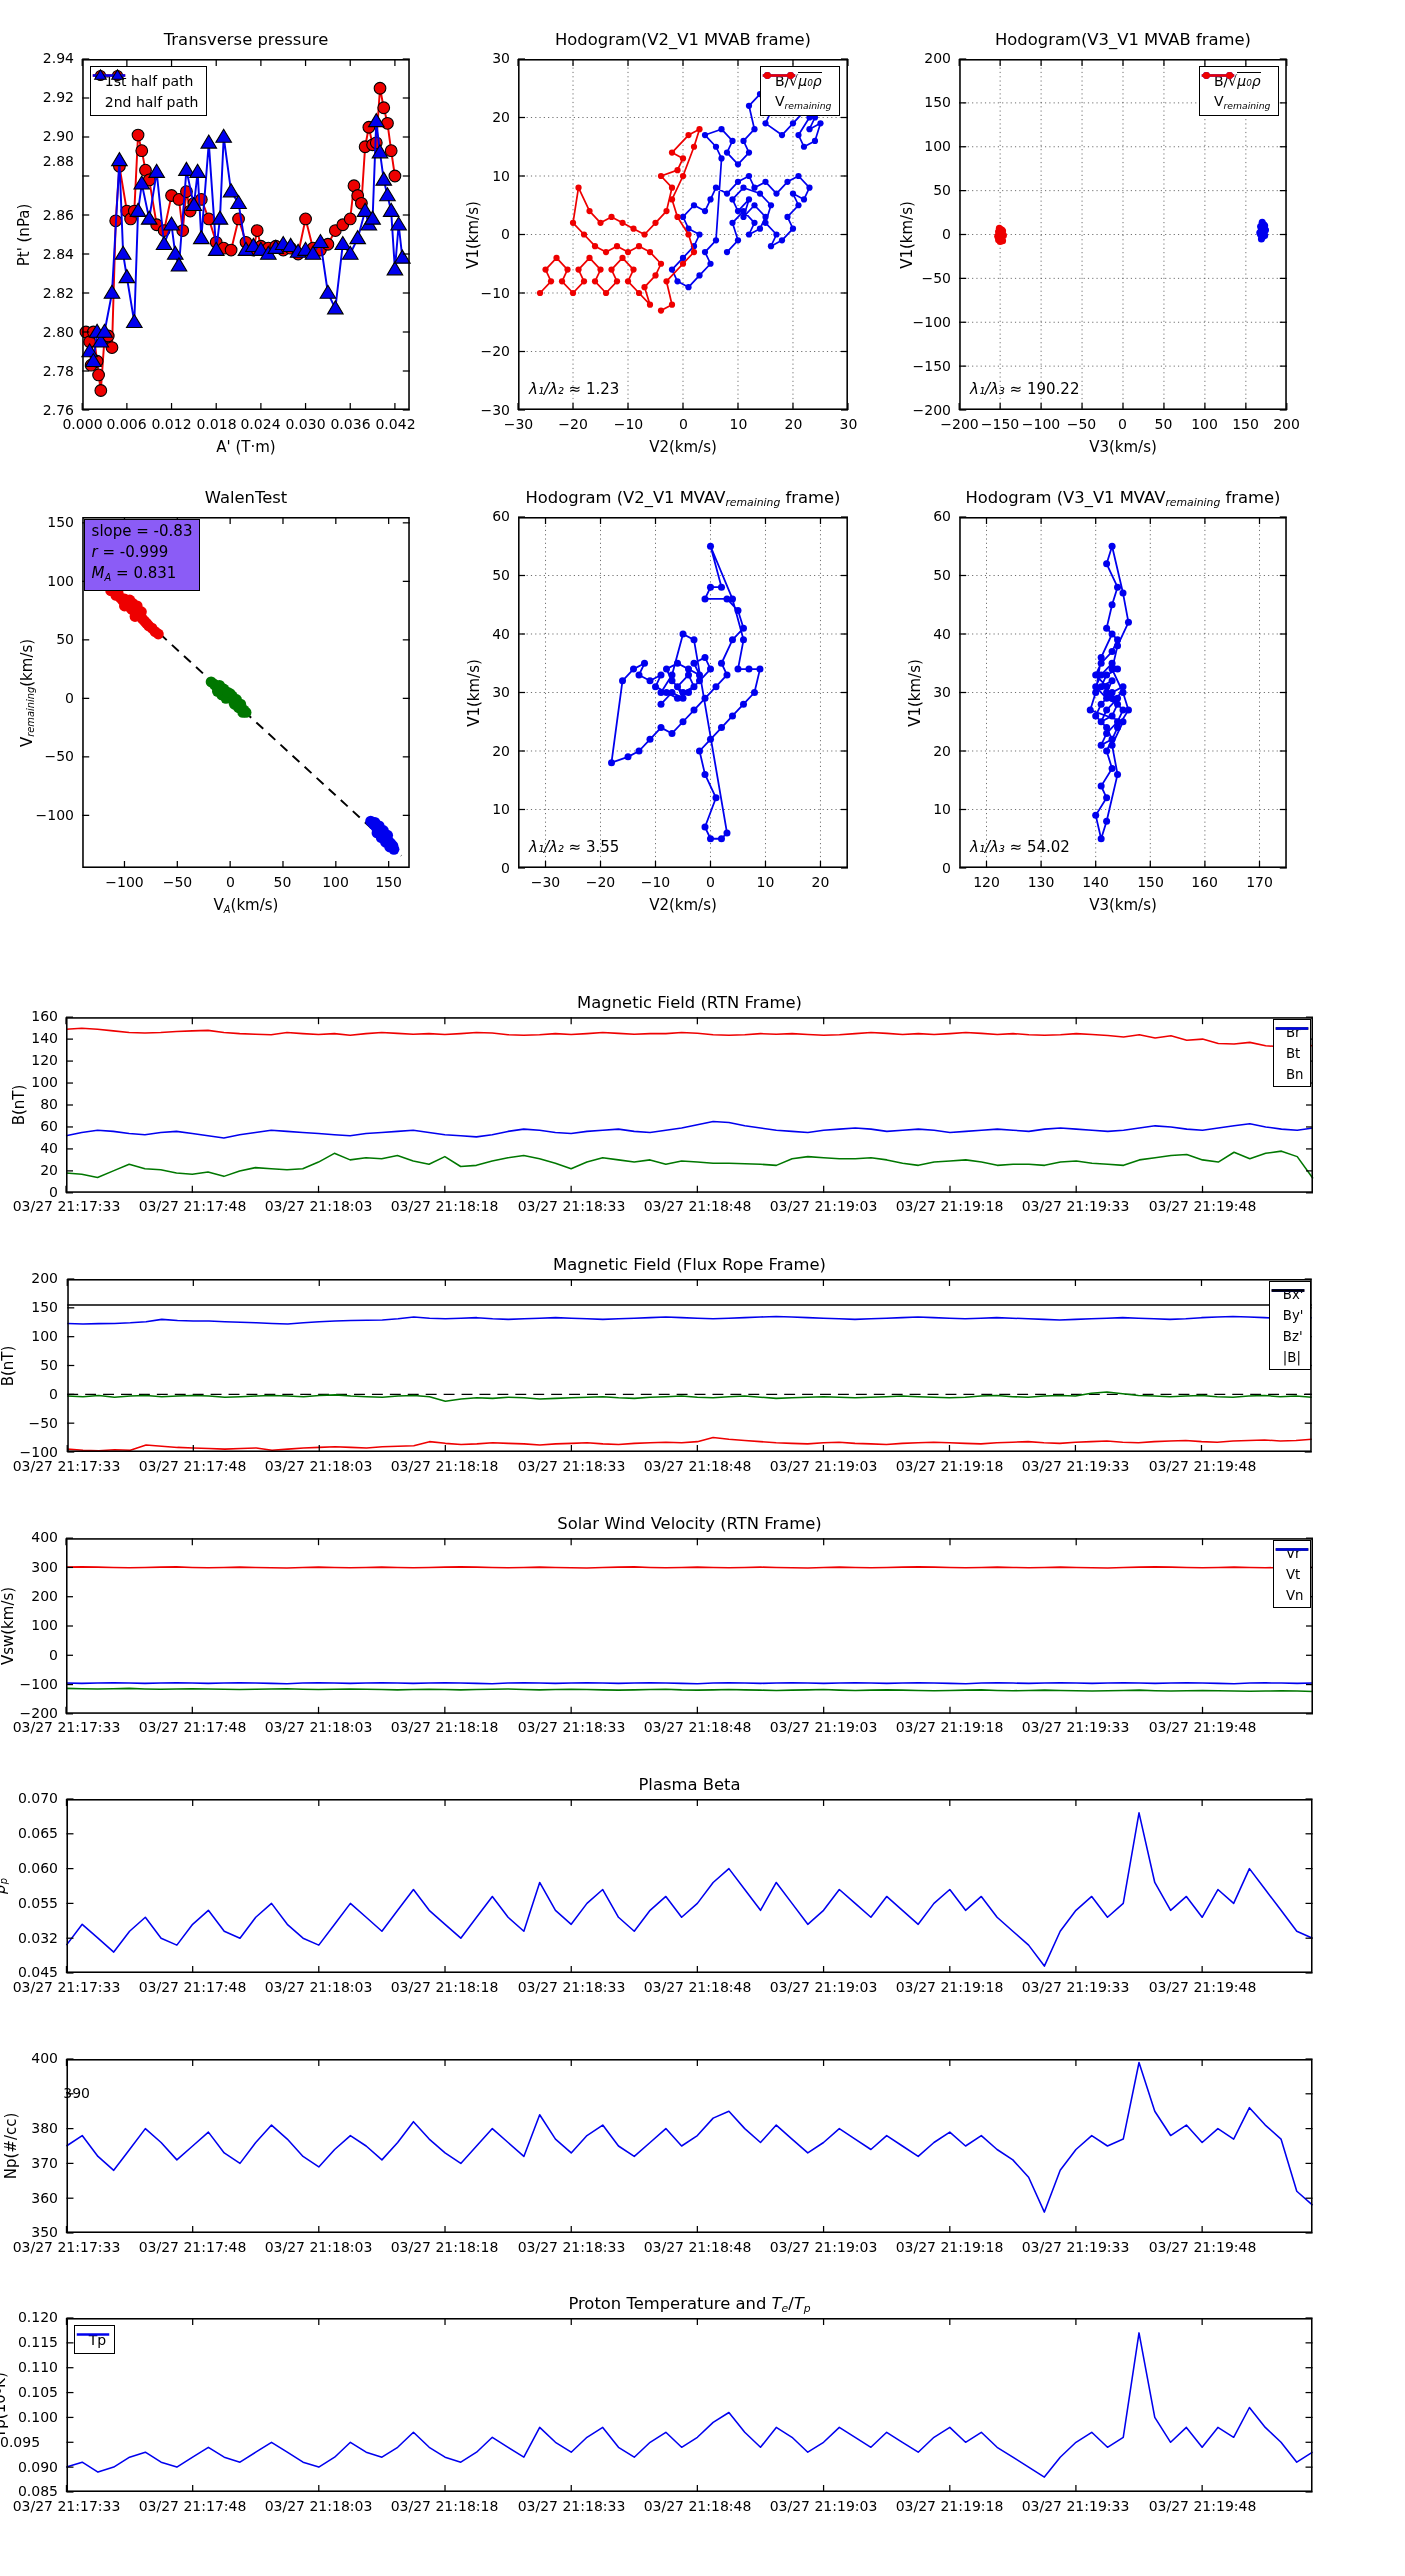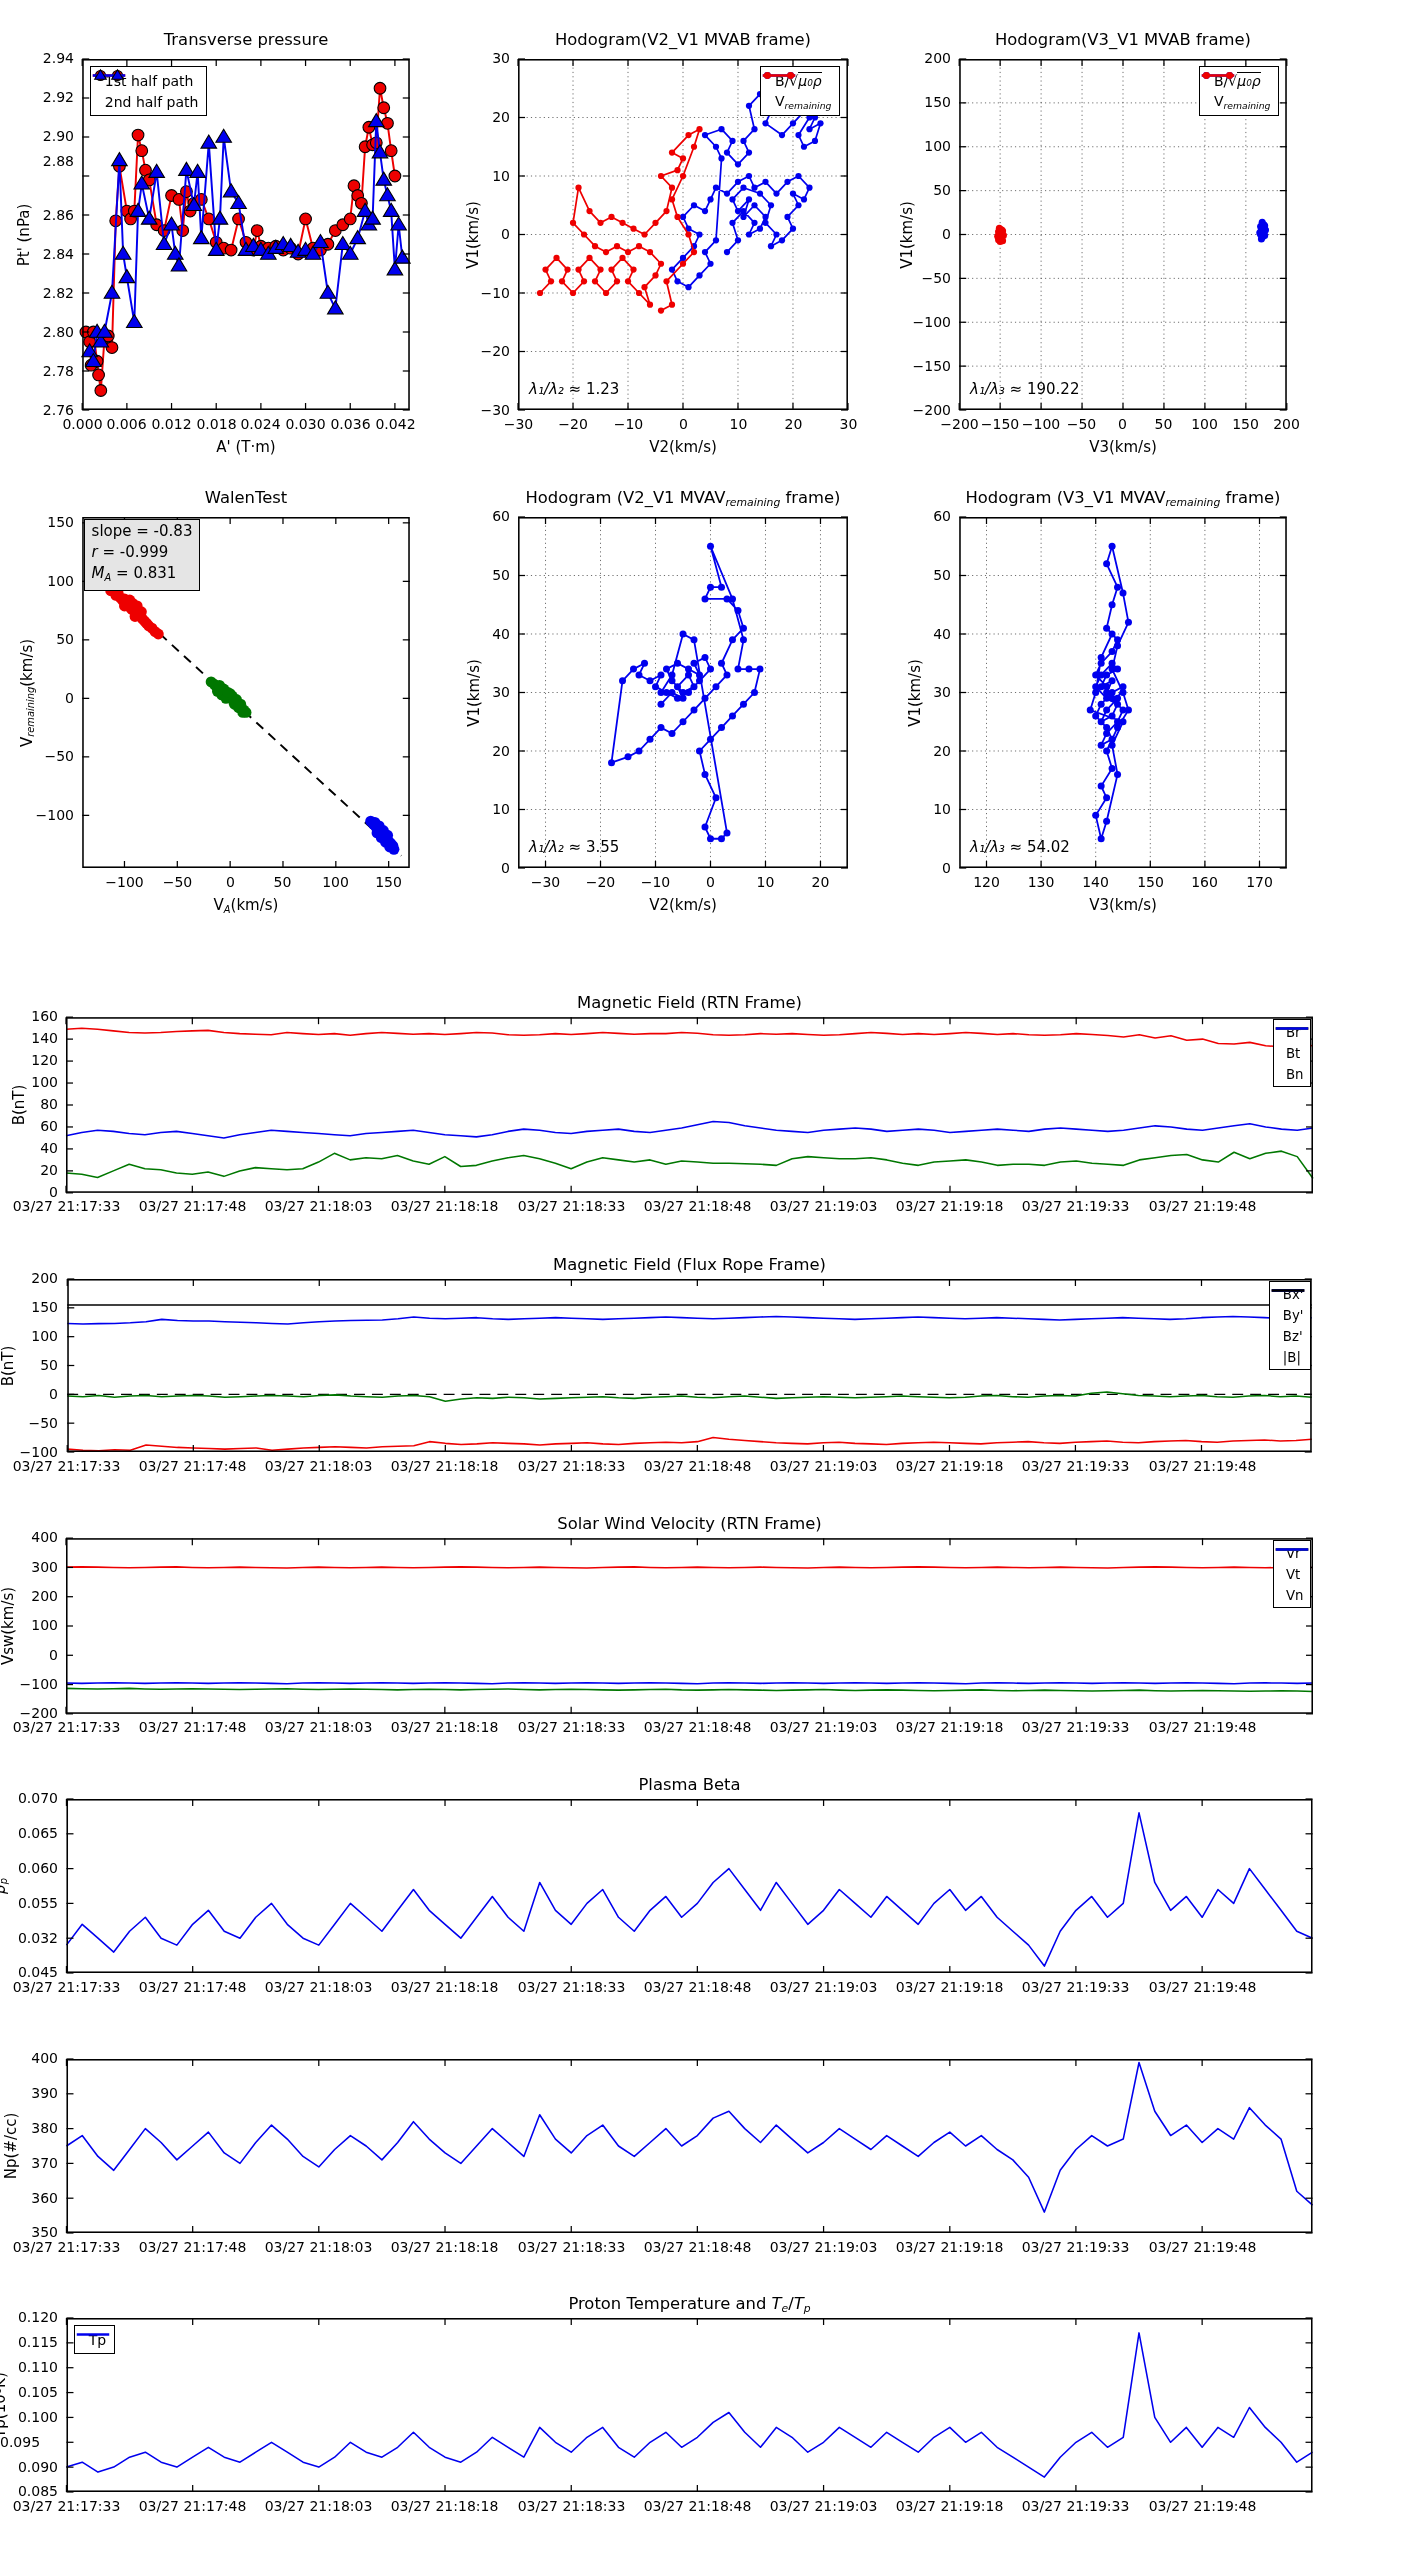--- a/index.html
+++ b/index.html
@@ -7,21 +7,21 @@
   #fig{position:absolute;left:0;top:0;width:1405px;height:2576px;}
   .panel{position:absolute;}
   .panel svg{position:absolute;left:0;top:0;overflow:visible;}
   .ptitle{position:absolute;width:100%;text-align:center;font-size:16.4px;white-space:nowrap;}
   .xlab{position:absolute;width:100%;text-align:center;font-size:15px;white-space:nowrap;}
   .ylab{position:absolute;font-size:15px;white-space:nowrap;}
   .tlab{position:absolute;font-size:14px;white-space:nowrap;}
   .legend{position:absolute;background:#fff;border:1.6px solid #000;padding:3.1px 7.8px;font-size:14px;z-index:5;}
   .legend .lrow{display:flex;align-items:center;height:21px;}
   .legend .ltxt{margin-left:6.2px;white-space:nowrap;}
-  .statbox{position:absolute;background:#e5e5e5;border:1.6px solid #000;padding:1.6px 7px;font-size:15px;line-height:21px;z-index:5;}
+  .statbox{position:absolute;background:#8b5cf6;border:1.6px solid #000;padding:1.6px 7px;font-size:15px;line-height:21px;z-index:5;}
   .ann{position:absolute;font-size:15px;white-space:nowrap;z-index:4;}
 </style>
 </head>
 <body>
 
 <div id="fig">
     <div class="panel" style="left: 82px; top: 59px; width: 328px; height: 351px;">
       <svg width="328" height="351" style="overflow:visible" viewBox="0 0 420 450">
         <g>
           <polyline points="4.8,350.0 9.5,362.5 11.5,392.5 14.3,350.0 19.1,387.5 21.0,405.0 23.9,425.0 28.6,357.5 33.4,355.0 38.2,370.0 43.0,207.5 47.7,137.5 57.3,195.0 62.0,205.0 66.8,195.0 71.6,97.5 76.4,117.5 81.1,142.5 85.9,155.0 95.5,212.5 105.0,220.0 114.5,175.0 124.1,180.0 128.9,220.0 133.6,170.0 138.4,195.0 143.2,185.0 152.7,180.0 162.3,205.0 171.8,235.0 181.4,242.5 190.9,245.0 200.5,205.0 210.0,235.0 219.5,245.0 224.3,220.0 229.1,240.0 238.6,242.5 248.2,240.0 257.7,245.0 267.3,242.5 276.8,250.0 286.4,205.0 295.9,242.5 305.5,245.0 315.0,237.5 324.5,220.0 334.1,212.5 343.6,205.0 348.4,162.5 353.2,175.0 358.0,185.0 362.7,112.5 367.5,87.5 372.3,110.0 377.0,107.5 381.8,37.5 386.6,62.5 391.4,82.5 396.1,117.5 400.9,150.0" fill="none" stroke="#ee0000" stroke-width="2.5" stroke-linejoin="round"></polyline>
@@ -1371,21 +1371,21 @@
       <div class="tlab" style="left: 443px; top: 180px; width: 125px; text-align: center;">03/27 21:18:33</div>
       <div class="tlab" style="left: 569px; top: 180px; width: 125px; text-align: center;">03/27 21:18:48</div>
       <div class="tlab" style="left: 695px; top: 180px; width: 125px; text-align: center;">03/27 21:19:03</div>
       <div class="tlab" style="left: 821px; top: 180px; width: 125px; text-align: center;">03/27 21:19:18</div>
       <div class="tlab" style="left: 947px; top: 180px; width: 125px; text-align: center;">03/27 21:19:33</div>
       <div class="tlab" style="left: 1074px; top: 180px; width: 125px; text-align: center;">03/27 21:19:48</div>
       <div class="tlab" style="left: -66px; top: 165px; width: 58px; text-align: right;">350</div>
       <div class="tlab" style="left: -66px; top: 131px; width: 58px; text-align: right;">360</div>
       <div class="tlab" style="left: -66px; top: 96px; width: 58px; text-align: right;">370</div>
       <div class="tlab" style="left: -66px; top: 61px; width: 58px; text-align: right;">380</div>
-      <div class="tlab" style="left: -66px; top: 26px; width: 58px; text-align: right;">390</div>
+      <div class="tlab" style="left: -66px; top: 26px; width: 58px; text-align: right; padding-left: 32px;">390</div>
       <div class="tlab" style="left: -66px; top: -8.6px; width: 58px; text-align: right;">400</div>
       <div class="ylab" style="left: -55px; top: 87px; transform: translate(-50%, -50%) rotate(-90deg);"><span style="">Np(#/cc)</span></div>
     </div>
     <div class="panel" style="left: 66px; top: 2318px; width: 1247px; height: 174px;">
       <svg width="1247" height="174" style="overflow:visible" viewBox="0 0 1597 223">
         <g>
           <polyline points="0.0,191.1 20.2,184.8 40.4,197.5 60.6,191.1 80.9,178.4 101.1,172.0 121.3,184.8 141.5,191.1 161.7,178.4 181.9,165.7 202.2,178.4 222.4,184.8 242.6,172.0 262.8,159.3 283.0,172.0 303.2,184.8 323.4,191.1 343.7,178.4 363.9,159.3 384.1,172.0 404.3,178.4 424.5,165.7 444.7,146.5 464.9,165.7 485.2,178.4 505.4,184.8 525.6,172.0 545.8,152.9 566.0,165.7 586.2,178.4 606.5,140.2 626.7,159.3 646.9,172.0 667.1,152.9 687.3,140.2 707.5,165.7 727.7,178.4 748.0,159.3 768.2,146.5 788.4,165.7 808.6,152.9 828.8,133.8 849.0,121.1 869.3,146.5 889.5,165.7 909.7,140.2 929.9,152.9 950.1,172.0 970.3,159.3 990.5,140.2 1010.8,152.9 1031.0,165.7 1051.2,146.5 1071.4,159.3 1091.6,172.0 1111.8,152.9 1132.1,140.2 1152.3,159.3 1172.5,146.5 1192.7,165.7 1212.9,178.4 1233.1,191.1 1253.3,203.9 1273.6,178.4 1293.8,159.3 1314.0,146.5 1334.2,165.7 1354.4,152.9 1374.6,19.1 1394.8,127.4 1415.1,159.3 1435.3,140.2 1455.5,165.7 1475.7,140.2 1495.9,152.9 1516.1,114.7 1536.4,140.2 1556.6,159.3 1576.8,184.8 1597.0,172.0" fill="none" stroke="#0000ee" stroke-width="2" stroke-linejoin="round"></polyline>
         </g>
         <rect x="1" y="1" width="1595" height="221" fill="none" stroke="#000" stroke-width="2"></rect>
         <g stroke="#000" stroke-width="1.6">

